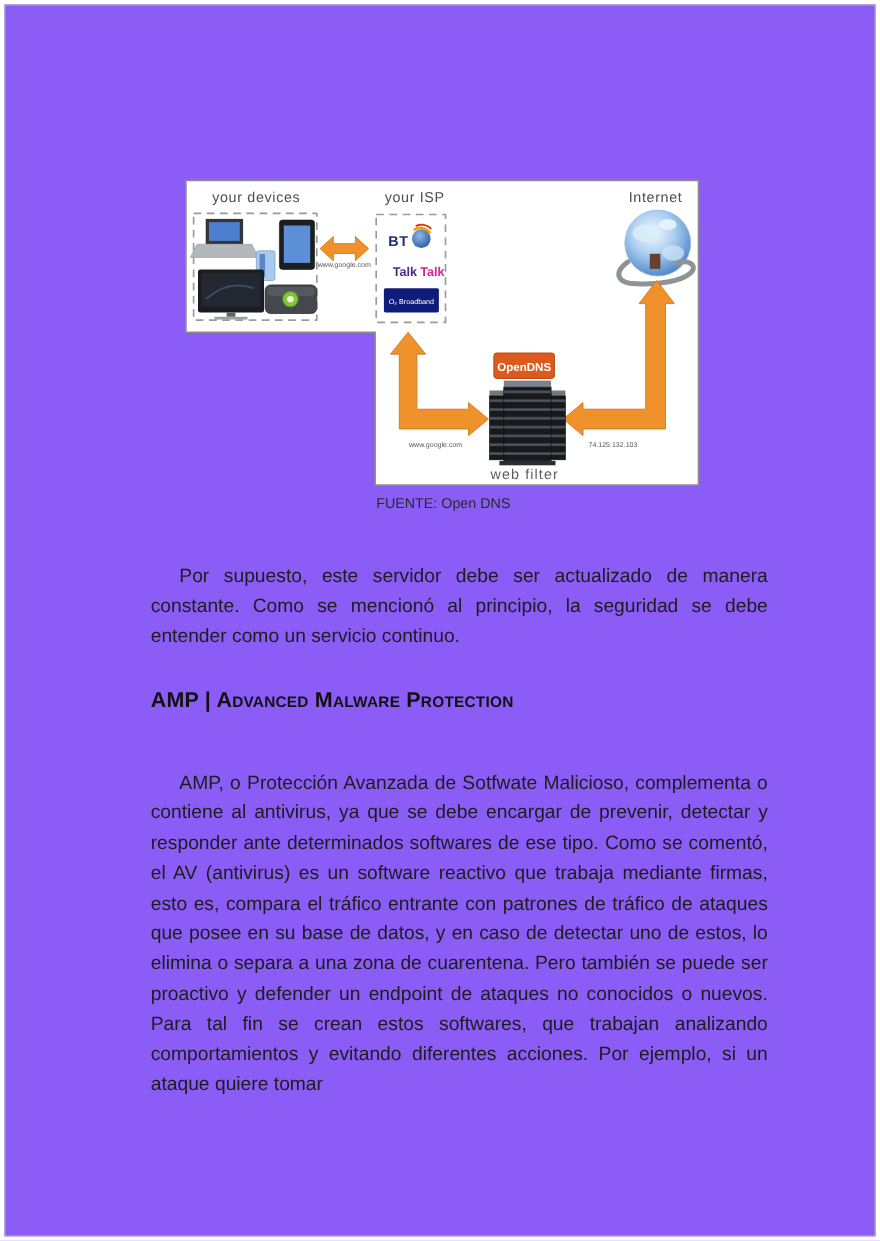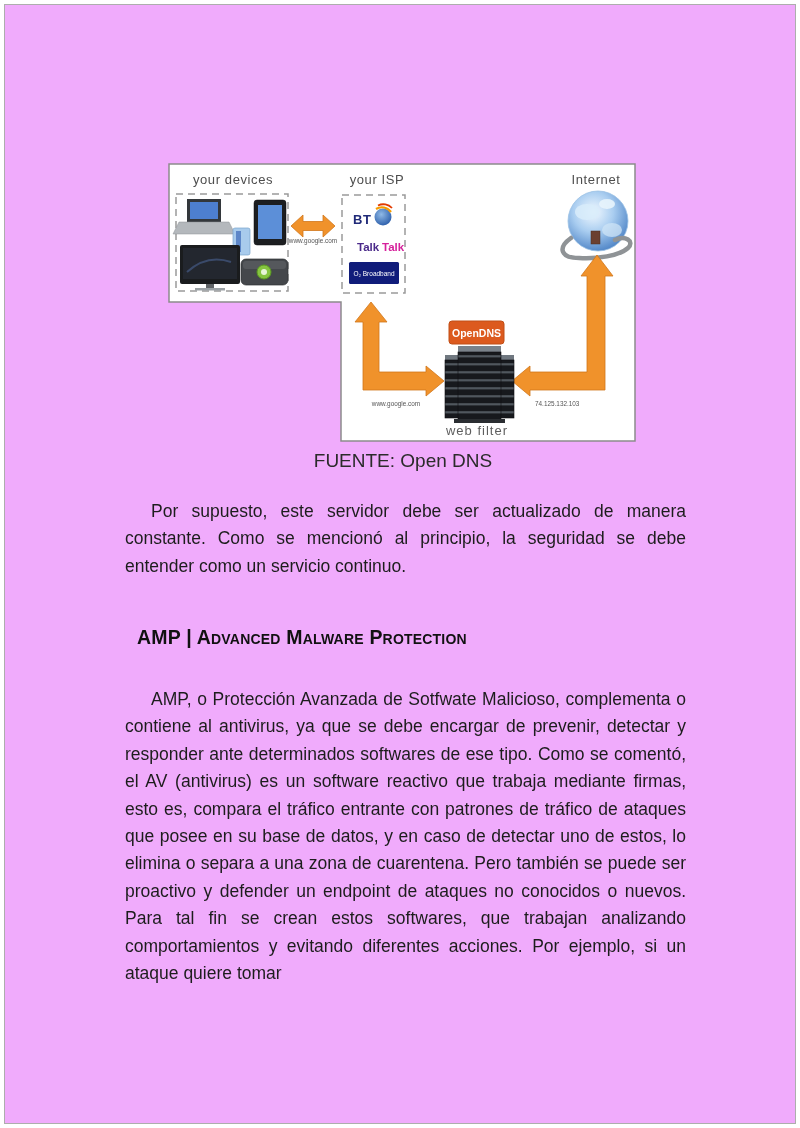--- a/index.html
+++ b/index.html
@@ -1,28 +1,28 @@
 <!DOCTYPE html>
 <html><head>
 <meta charset="utf-8">
 <style>
   html,body{margin:0;padding:0;}
   body{
     width:800px;height:1128px;position:relative;background:#ffffff;
     font-family:"Liberation Sans","DejaVu Sans",sans-serif;color:#1d1d1d;
     overflow:hidden;
   }
-  .sheet{position:absolute;inset:4px;border:1.5px solid #adadad;background:#f0abfc;}
+  .sheet{position:absolute;inset:4px;border:1.5px solid #adadad;background:#8b5cf6;}
   .figure{position:absolute;left:162px;top:157px;width:470px;height:282px;}
   .caption{
     position:absolute;left:0;top:445px;width:796px;text-align:center;
-    font-size:19px;color:#2b2b2b;
+    font-size:13px;color:#2b2b2b;
   }
   .body-par{
-    position:absolute;left:116px;width:561px;margin:4px;
+    position:absolute;left:116px;width:561px;margin:16px;
     font-size:17.5px;line-height:27.4px;text-align:justify;text-indent:26px;
     color:#1d1d1d;
   }
   .para1{top:489px;}
   .para2{top:677px;}
   .heading{
     position:absolute;left:116px;top:605px;margin:16px;
     font-size:19.5px;font-weight:bold;color:#111111;
     font-variant:small-caps;font-variant-caps:small-caps;letter-spacing:.2px;
   }

